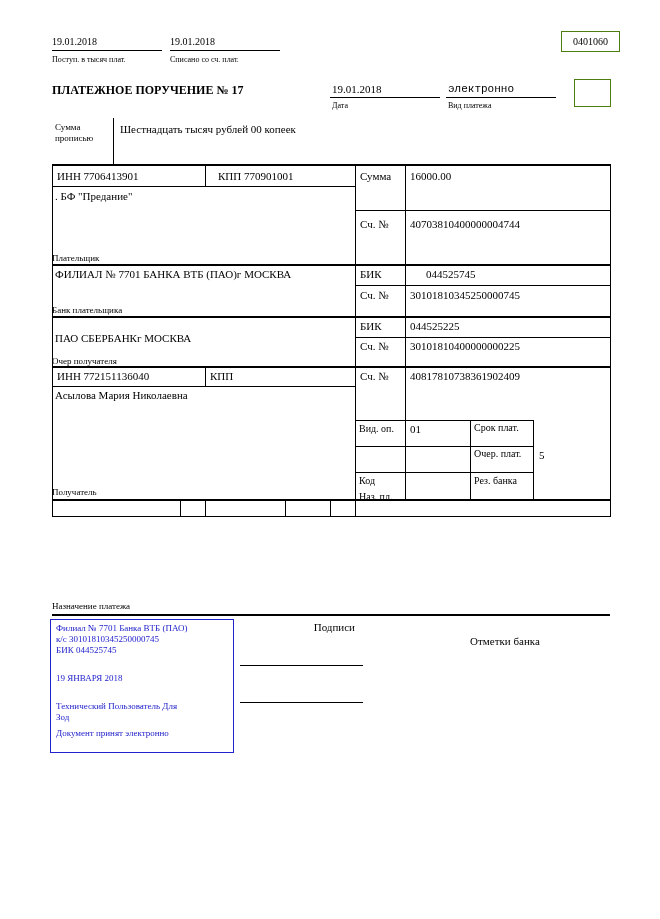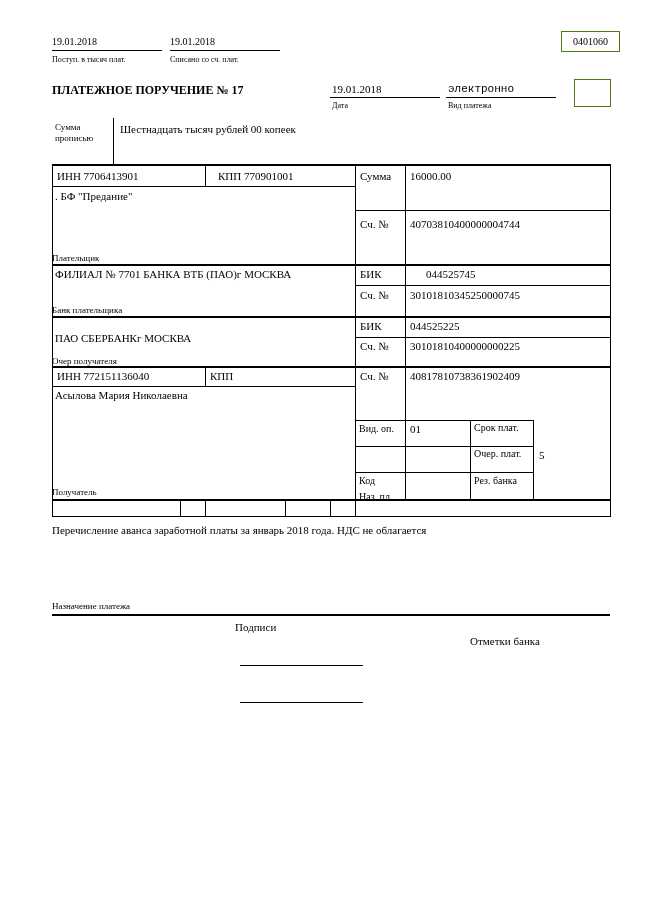--- a/index.html
+++ b/index.html
@@ -126,24 +126,32 @@
 
   <div class="t s10" style="left:359px; top:423px;">Вид. оп.</div>
   <div class="t" style="left:410px; top:423px;">01</div>
   <div class="t s10 wrap" style="left:474px; top:422px; width:52px;">Срок плат.</div>
   <div class="t s10" style="left:359px; top:449px;margin-top:42px;">Наз. пл.</div>
   <div class="t s10 wrap" style="left:474px; top:448px; width:52px;">Очер. плат.</div>
   <div class="t" style="left:539px; top:449px;">5</div>
   <div class="t s10" style="left:359px; top:475px;">Код</div>
   <div class="t s10" style="left:474px; top:475px;">Рез. банка</div>
 
-  <div class="t" style="left:52px; top:524px;">Перечисление аванса заработной платы за январь 2018 года. НДС не облагается</div>
   <div class="t s9" style="left:52px; top:600px;">Назначение платежа</div>
   <div class="hl2" style="left:52px; top:614px; width:558px;"></div>
 
+  <div class="stamp" style="color: rgb(34, 34, 204); border-color: rgb(34, 34, 204);">
+    <p>Филиал № 7701 Банка ВТБ (ПАО)</p>
+    <p>к/с 30101810345250000745</p>
+    <p>БИК 044525745</p>
+    <p class="gap17">19 ЯНВАРЯ 2018</p>
+    <p class="gap17">Технический Пользователь Для</p>
+    <p>Зод</p>
+    <p class="gap5">Документ принят электронно</p>
+  </div>
 
-  <div class="t" style="left:235px; top:621px; width:120px; text-align:left;">Подписи</div>
+  <div class="t" style="left:235px; top:621px; width:120px; text-align:right;">Подписи</div>
   <div class="t" style="left:425px; top:621px; width:160px; text-align:center;margin-top:14px;">Отметки банка</div>
   <div class="hl" style="left:240px; top:665px; width:123px;"></div>
   <div class="hl" style="left:240px; top:702px; width:123px;"></div>
 
 
 </div>
 
 </body></html>

